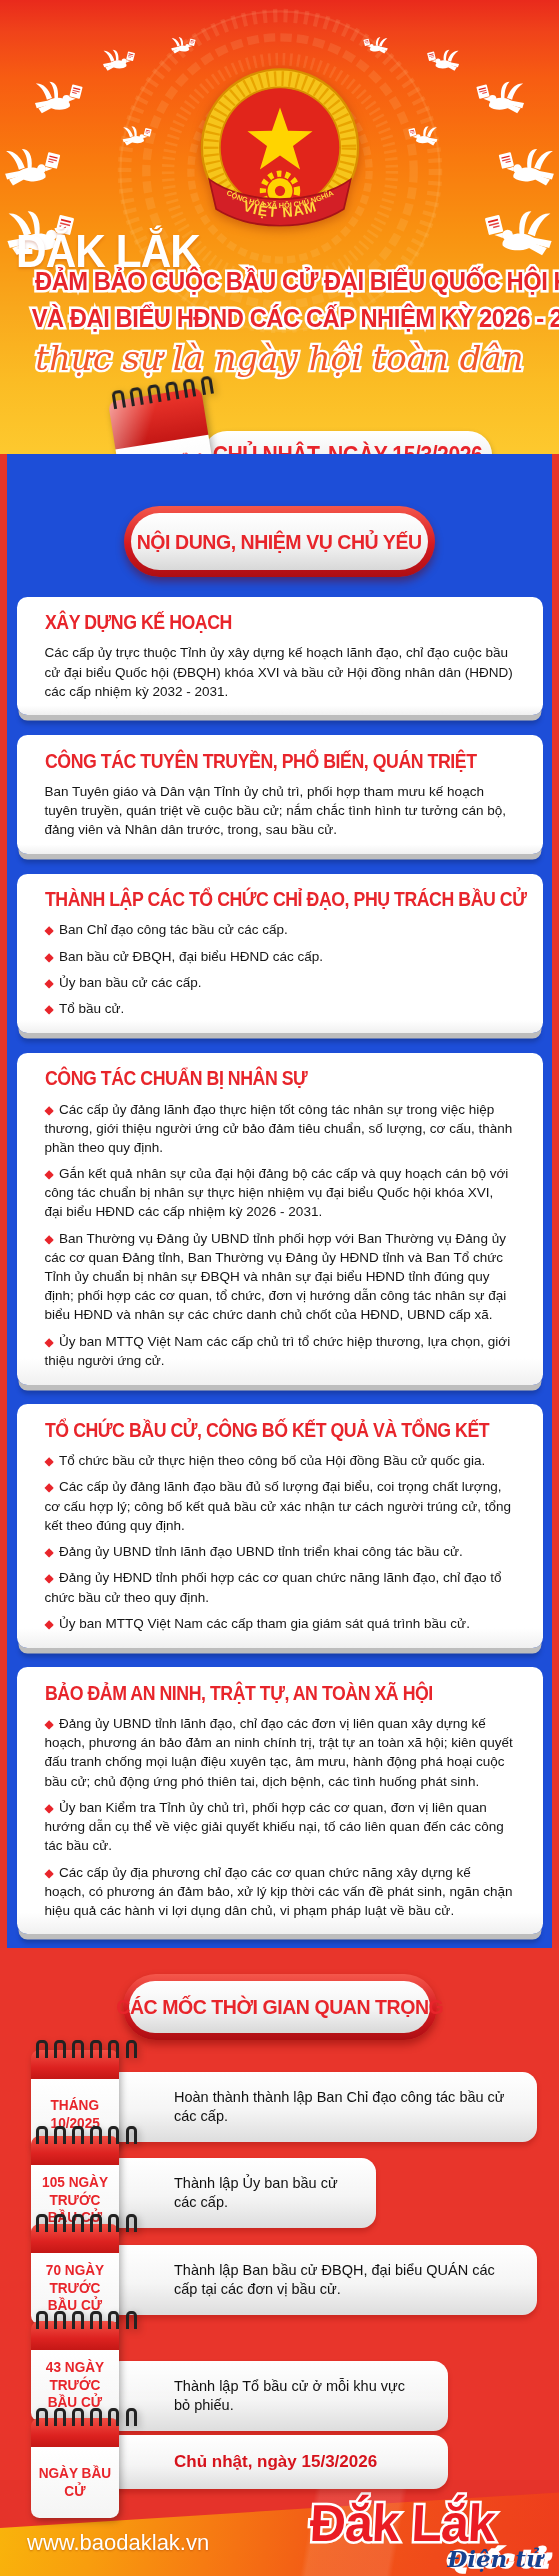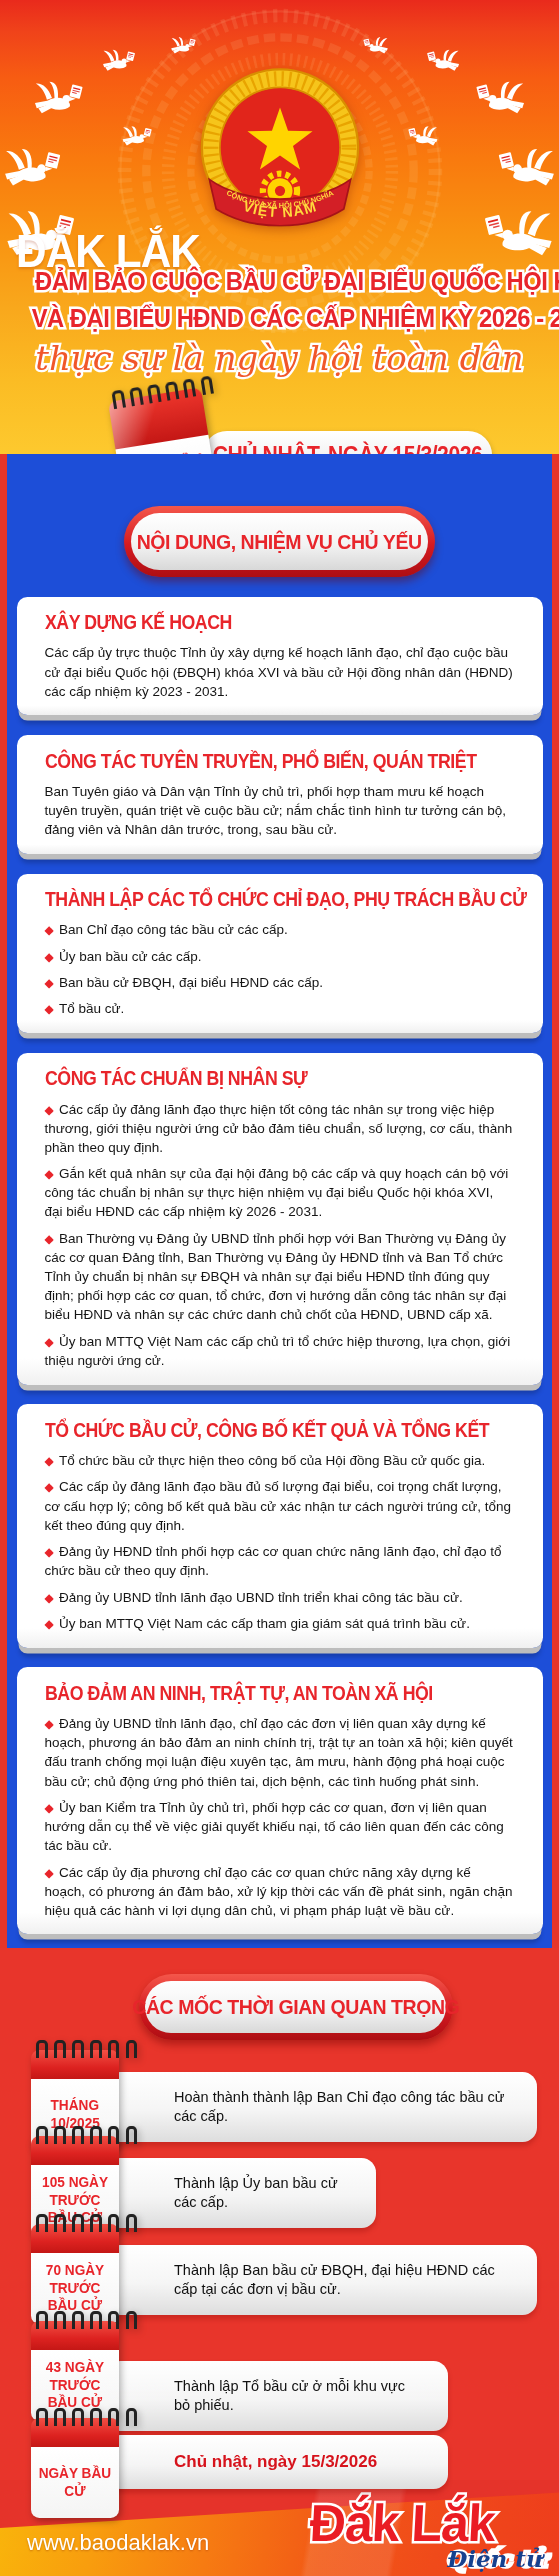--- a/index.html
+++ b/index.html
@@ -52,21 +52,21 @@
       box-shadow:0 3.6px 6.2px rgba(0,0,0,.30);display:flex;align-items:center;justify-content:center;z-index:3;}
   .date-pill span{color:#e8252b;font-weight:800;font-size:23px;letter-spacing:-0.5px;
       transform:scaleX(.92);white-space:nowrap;}
 
   
   .content{position:relative;width:100%;height:1494px;background:#1d4ed8;overflow:hidden;}
   .side-strip{position:absolute;top:454px;width:6.7px;height:2026px;background:#e63529;z-index:2;}
   .side-strip.l{left:0;} .side-strip.r{right:0;}
 
   .big-pill{border-radius:37px;padding:6.7px;box-shadow:0 4.7px 8.3px rgba(110,0,0,.45);
-      background:linear-gradient(180deg,#f4574b 0%,#d51a20 55%,#ad0e13 100%);margin-left:16px;}
+      background:linear-gradient(180deg,#f4574b 0%,#d51a20 55%,#ad0e13 100%);}
   .big-pill .inner{border-radius:31px;background:linear-gradient(180deg,#ffffff 0%,#f3f3f3 55%,#d8d8d8 100%);
       display:flex;align-items:center;justify-content:center;height:100%;box-sizing:border-box;}
   .big-pill .inner span{color:#e8252b;font-weight:800;font-size:21px;letter-spacing:-0.5px;
       transform:scaleX(.93);white-space:nowrap;}
   .content-pill{width:311px;height:71px;margin:52px auto 19.7px;box-sizing:border-box;}
 
   .card{width:526px;margin:0 auto 19.7px;background:linear-gradient(180deg,#ffffff 0%,#ffffff 92%,#f0f0f0 100%);
       border-radius:10.4px;padding:14.5px 28px 11.4px;box-sizing:border-box;position:relative;
       box-shadow:0 7.2px 0 -1.6px #bdbdbd,0 11.4px 5.2px -3.1px rgba(0,0,0,.22);}
   .card h2{margin:0 0 9.3px;color:#e8252b;font-size:19.7px;font-weight:800;letter-spacing:-0.5px;
@@ -205,46 +205,46 @@
 
   <div class="content">
     <div class="big-pill content-pill">
       <div class="inner">
           <span>NỘI DUNG, NHIỆM VỤ CHỦ YẾU</span>
         </div>
     </div>
     <div id="cards">
         <article class="card">
           <h2>XÂY DỰNG KẾ HOẠCH</h2>
-          <p>Các cấp ủy trực thuộc Tỉnh ủy xây dựng kế hoạch lãnh đạo, chỉ đạo cuộc bầu cử đại biểu Quốc hội (ĐBQH) khóa XVI và bầu cử Hội đồng nhân dân (HĐND) các cấp nhiệm kỳ 2023  - 2031.</p>
+          <p>Các cấp ủy trực thuộc Tỉnh ủy xây dựng kế hoạch lãnh đạo, chỉ đạo cuộc bầu cử đại biểu Quốc hội (ĐBQH) khóa XVI và bầu cử Hội đồng nhân dân (HĐND) các cấp nhiệm kỳ 2032  - 2031.</p>
         </article>
         <article class="card">
           <h2>CÔNG TÁC TUYÊN TRUYỀN, PHỔ BIẾN, QUÁN TRIỆT</h2>
           <p>Ban Tuyên giáo và Dân vận Tỉnh ủy chủ trì, phối hợp tham mưu kế hoạch tuyên truyền, quán triệt về cuộc bầu cử; nắm chắc tình hình tư tưởng cán bộ, đảng viên và Nhân dân trước, trong, sau bầu cử.</p>
         </article>
         <article class="card">
           <h2>THÀNH LẬP CÁC TỔ CHỨC CHỈ ĐẠO, PHỤ TRÁCH BẦU CỬ</h2>
           <p><span class="dia">◆</span>Ban Chỉ đạo công tác bầu cử các cấp.</p>
+          <p><span class="dia">◆</span>Ban bầu cử ĐBQH, đại biểu HĐND các cấp.</p>
           <p><span class="dia">◆</span>Ủy ban bầu cử các cấp.</p>
-          <p><span class="dia">◆</span>Ban bầu cử ĐBQH, đại biểu HĐND các cấp.</p>
           <p><span class="dia">◆</span>Tổ bầu cử.</p>
         </article>
         <article class="card">
           <h2>CÔNG TÁC CHUẨN BỊ NHÂN SỰ</h2>
           <p><span class="dia">◆</span>Các cấp ủy đảng lãnh đạo thực hiện tốt công tác nhân sự trong việc hiệp thương, giới thiệu người ứng cử bảo đảm tiêu chuẩn, số lượng, cơ cấu, thành phần theo quy định.</p>
           <p><span class="dia">◆</span>Gắn kết quả nhân sự của đại hội đảng bộ các cấp và quy hoạch cán bộ với công tác chuẩn bị nhân sự thực hiện nhiệm vụ đại biểu Quốc hội khóa XVI, đại biểu HĐND các cấp nhiệm kỳ 2026 - 2031.</p>
           <p><span class="dia">◆</span>Ban Thường vụ Đảng ủy UBND tỉnh phối hợp với Ban Thường vụ Đảng ủy các cơ quan Đảng tỉnh, Ban Thường vụ Đảng ủy HĐND tỉnh và Ban Tổ chức Tỉnh ủy chuẩn bị nhân sự ĐBQH và nhân sự đại biểu HĐND tỉnh đúng quy định; phối hợp các cơ quan, tổ chức, đơn vị hướng dẫn công tác nhân sự đại biểu HĐND và nhân sự các chức danh chủ chốt của HĐND, UBND cấp xã.</p>
           <p><span class="dia">◆</span>Ủy ban MTTQ Việt Nam các cấp chủ trì tổ chức hiệp thương, lựa chọn, giới thiệu người ứng cử.</p>
         </article>
         <article class="card">
           <h2>TỔ CHỨC BẦU CỬ, CÔNG BỐ KẾT QUẢ VÀ TỔNG KẾT</h2>
           <p><span class="dia">◆</span>Tổ chức bầu cử thực hiện theo công bố của Hội đồng Bầu cử quốc gia.</p>
           <p><span class="dia">◆</span>Các cấp ủy đảng lãnh đạo bầu đủ số lượng đại biểu, coi trọng chất lượng, cơ cấu hợp lý; công bố kết quả bầu cử xác nhận tư cách người trúng cử, tổng kết theo đúng quy định.</p>
+          <p><span class="dia">◆</span>Đảng ủy UBND tỉnh lãnh đạo UBND tỉnh triển khai công tác bầu cử.</p>
           <p><span class="dia">◆</span>Đảng ủy HĐND tỉnh phối hợp các cơ quan chức năng lãnh đạo, chỉ đạo tổ chức bầu cử theo quy định.</p>
-          <p><span class="dia">◆</span>Đảng ủy UBND tỉnh lãnh đạo UBND tỉnh triển khai công tác bầu cử.</p>
           <p><span class="dia">◆</span>Ủy ban MTTQ Việt Nam các cấp tham gia giám sát quá trình bầu cử.</p>
         </article>
         <article class="card">
           <h2>BẢO ĐẢM AN NINH, TRẬT TỰ, AN TOÀN XÃ HỘI</h2>
           <p><span class="dia">◆</span>Đảng ủy UBND tỉnh lãnh đạo, chỉ đạo các đơn vị liên quan xây dựng kế hoạch, phương án bảo đảm an ninh chính trị, trật tự an toàn xã hội; kiên quyết đấu tranh chống mọi luận điệu xuyên tạc, âm mưu, hành động phá hoại cuộc bầu cử; chủ động ứng phó thiên tai, dịch bệnh, các tình huống phát sinh.</p>
           <p><span class="dia">◆</span>Ủy ban Kiểm tra Tỉnh ủy chủ trì, phối hợp các cơ quan, đơn vị liên quan hướng dẫn cụ thể về việc giải quyết khiếu nại, tố cáo liên quan đến các công tác bầu cử.</p>
           <p><span class="dia">◆</span>Các cấp ủy địa phương chỉ đạo các cơ quan chức năng xây dựng kế hoạch, có phương án đảm bảo, xử lý kịp thời các vấn đề phát sinh, ngăn chặn hiệu quả các hành vi lợi dụng dân chủ, vi phạm pháp luật về bầu cử.</p>
         </article>
       </div>
   </div>
@@ -294,21 +294,21 @@
             </div>
             <div class="cal-top"></div>
             <div class="cal-body">
               <div>105 NGÀY</div>
               <div>TRƯỚC BẦU CỬ</div>
             </div>
           </div>
         </div>
         <div class="t-row" style="top: 276px;">
           <div class="t-bar" style="width: 431px; min-height: 65px; top: 21px;">
-            <p>Thành lập Ban bầu cử ĐBQH, đại hiệu HĐND các cấp tại các đơn vị bầu cử.</p>
+            <p>Thành lập Ban bầu cử ĐBQH, đại biểu QUÁN các cấp tại các đơn vị bầu cử.</p>
           </div>
           <div class="cal t-cal">
             <div class="rings">
               <i></i>
               <i></i>
               <i></i>
               <i></i>
               <i></i>
               <i></i>
             </div>

